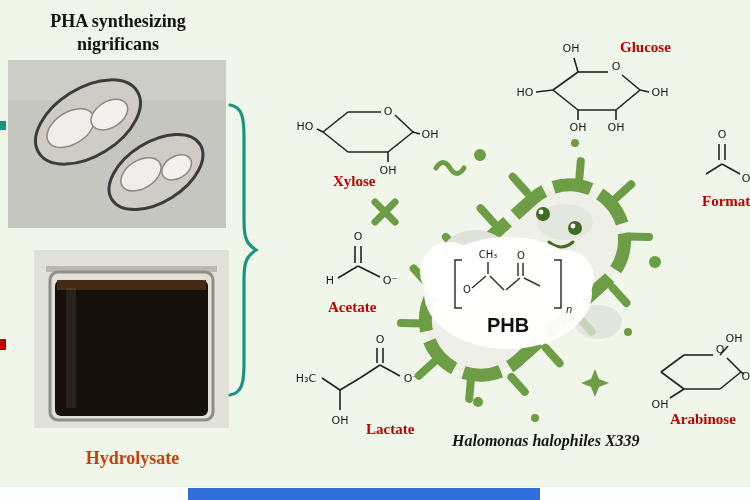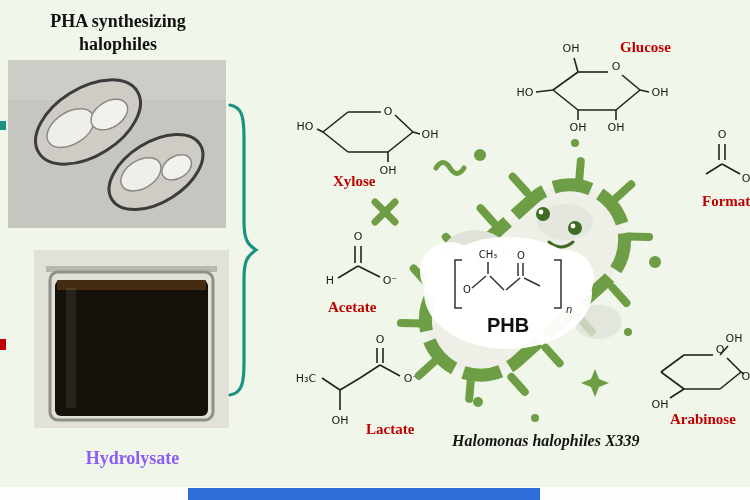--- a/index.html
+++ b/index.html
@@ -10,21 +10,21 @@
   }
   .abs{position:absolute;}
   .title{
     left:8px;top:10px;width:220px;text-align:center;
     font-weight:bold;font-size:18px;line-height:1.25;color:#111;
   }
   .micro{left:8px;top:60px;width:218px;height:168px;}
   .beaker{left:34px;top:250px;width:195px;height:178px;}
   .hydro{
     left:30px;top:448px;width:205px;text-align:center;
-    font-weight:bold;font-size:18px;color:#8b5cf6;
+    font-weight:bold;font-size:18px;color:#c2410c;
   }
   .species{
     left:452px;top:432px;width:295px;
     font-style:italic;font-weight:bold;font-size:16px;color:#151515;white-space:nowrap;
   }
   .species .strain{font-style:italic;}
   .white-strip{left:0;top:487px;width:750px;height:13px;background:#fdfdfd;}
   .blue-bar{left:188px;top:488px;width:352px;height:12px;background:var(--bottom-bar-blue,#2e6fdb);}
   .edge-teal{left:0;top:121px;width:6px;height:9px;background:var(--brace-teal,#1a9480);}
   .edge-red{left:0;top:339px;width:6px;height:11px;background:var(--label-red,#c00000);}
@@ -48,21 +48,21 @@
   .phb-big{font-family:"Liberation Sans",sans-serif;font-weight:bold;font-size:20px;fill:#111;}
   .brace-path{stroke:var(--brace-teal,#1a9480);stroke-width:3.2;fill:none;stroke-linecap:round;}
 </style>
 </head>
 <body>
 
 <div class="canvas">
 
   <div class="abs title">
     <div>PHA synthesizing</div>
-    <div>halophiles</div>
+    <div>nigrificans</div>
   </div>
 
   <div class="abs micro">
     <svg width="218" height="168" viewBox="0 0 218 168">
       <rect x="0" y="0" width="218" height="168" fill="#c6c6c0"></rect>
       <rect x="0" y="0" width="218" height="40" fill="#d2d2cc" opacity="0.6"></rect>
       <g transform="rotate(-32 80 62)">
         <ellipse cx="80" cy="62" rx="58" ry="34" fill="#cfccc6" stroke="#3c3c3c" stroke-width="3"></ellipse>
         <ellipse cx="62" cy="58" rx="26" ry="16" fill="#efeeea" stroke="#8a8a84" stroke-width="1.5"></ellipse>
         <ellipse cx="102" cy="67" rx="20" ry="13" fill="#f2f1ed" stroke="#8a8a84" stroke-width="1.5"></ellipse>

